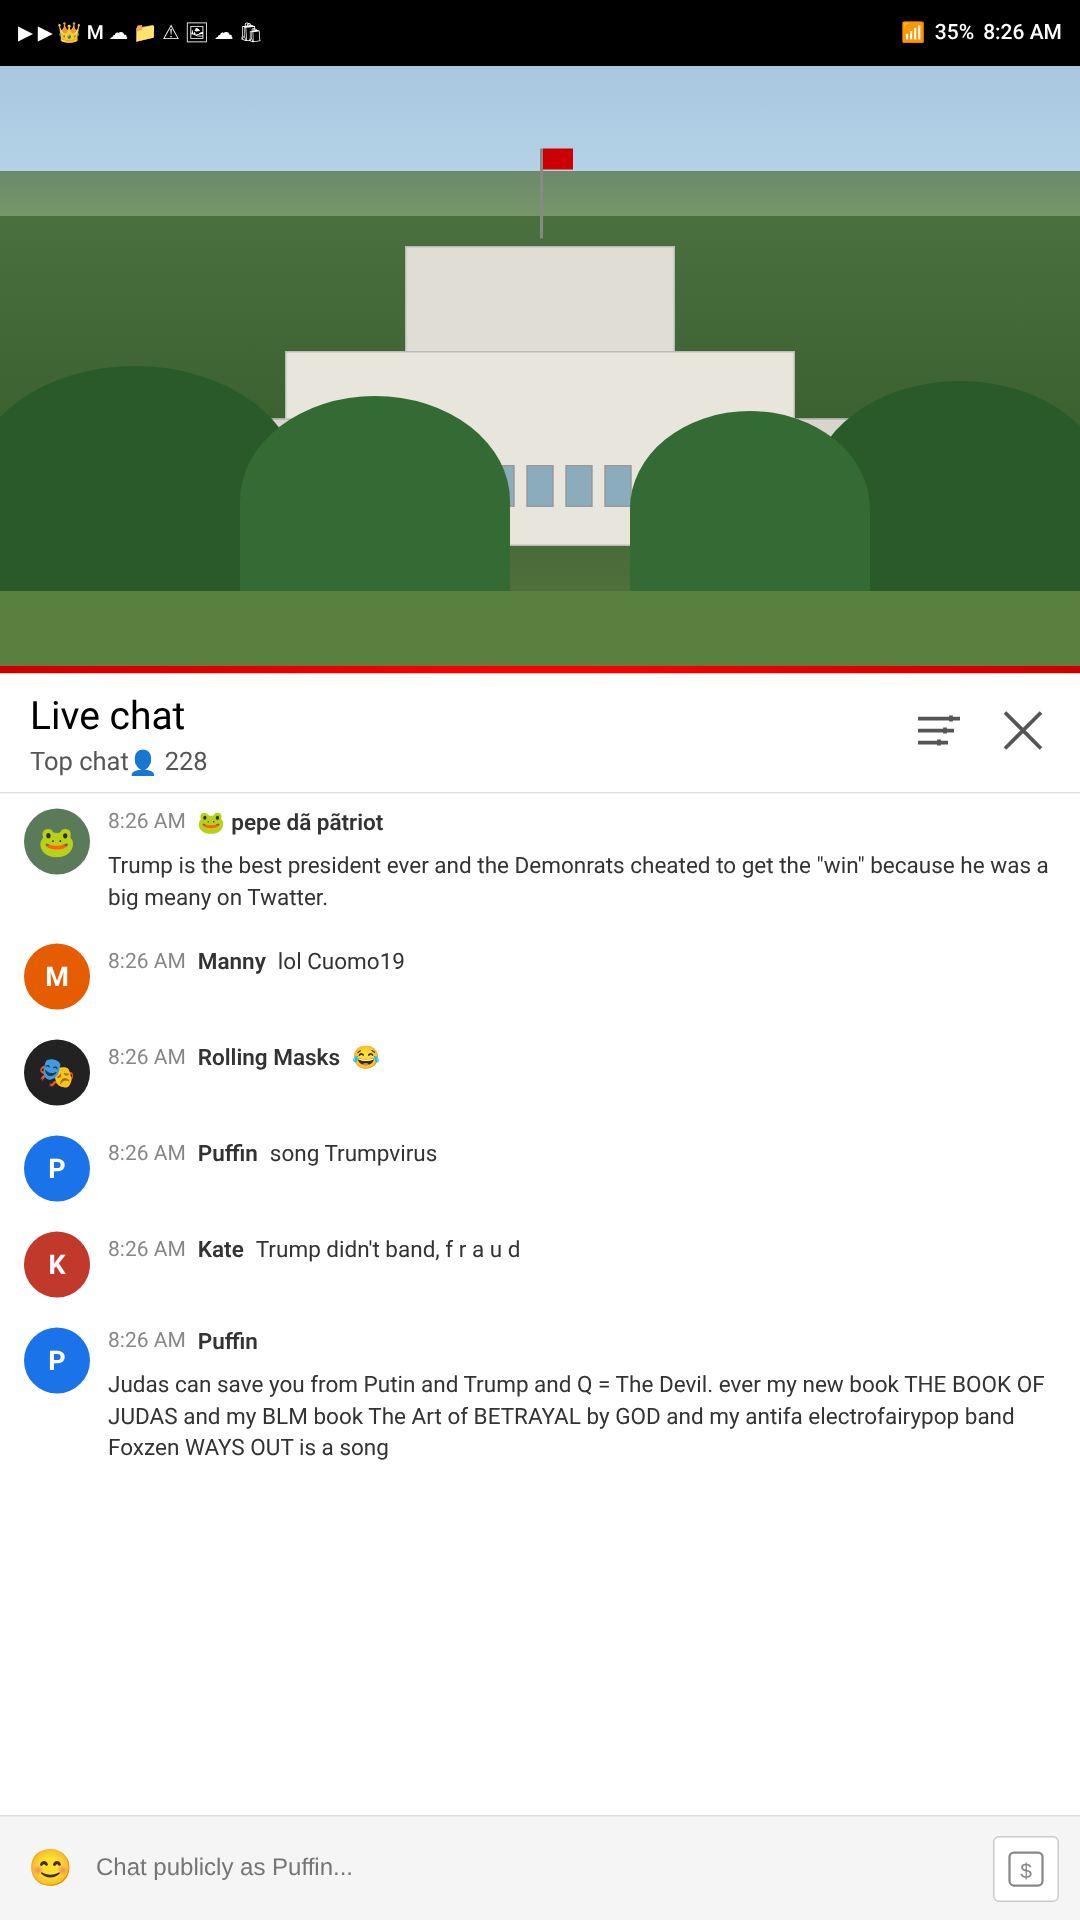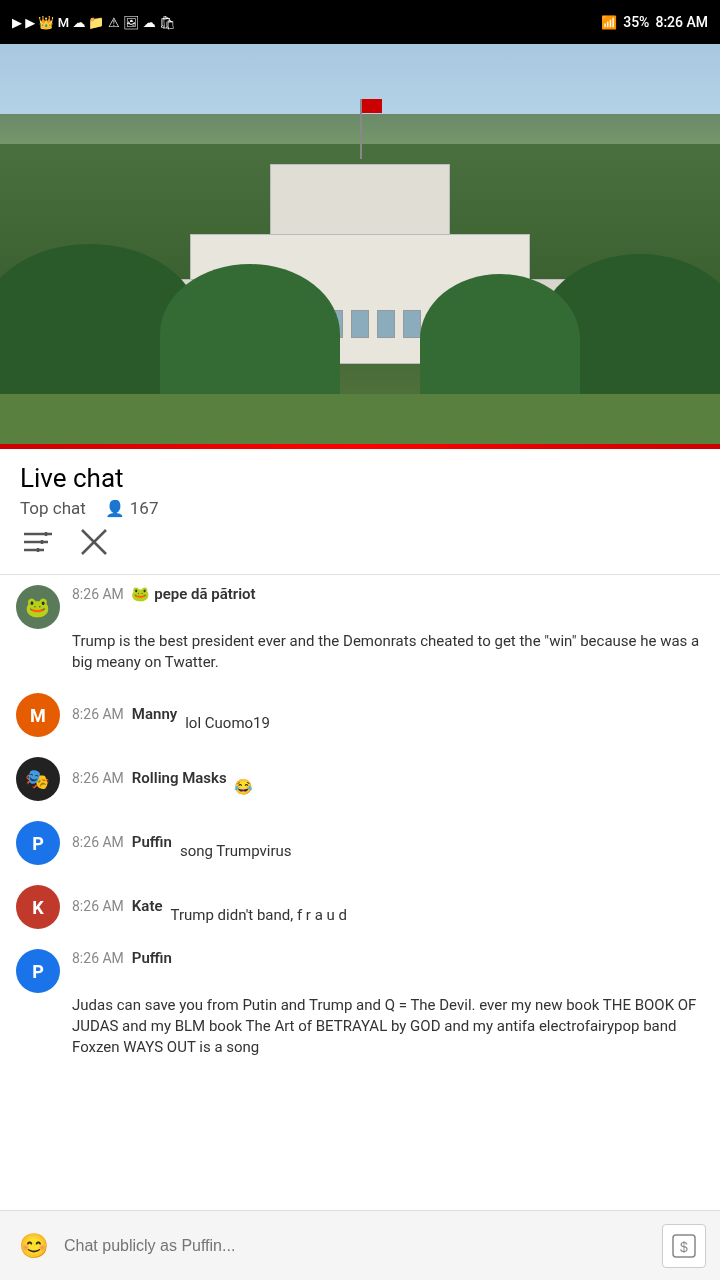--- a/index.html
+++ b/index.html
@@ -51,33 +51,32 @@
     }
 
     
     .chat-header {
       background: #fff;
       padding: 14px 20px 10px 20px;
       border-bottom: 1px solid #e0e0e0;
       display: flex;
       align-items: flex-start;
       justify-content: space-between;
-      flex-direction: column;
     }
     .chat-header-left {}
     .live-chat-title {
       font-size: 26px;
       font-weight: 400;
       color: #000;
       line-height: 1.2;
     }
     .top-chat-row {
       display: flex;
       align-items: center;
-      gap: 20px;
+      gap: 0;
       margin-top: 4px;
       color: #555;
       font-size: 17px;
     }
     .viewer-count {
       display: flex;
       align-items: center;
       gap: 4px;
     }
     .chat-header-right {
@@ -138,21 +137,21 @@
       color: #888;
     }
     .message-username {
       font-size: 15px;
       font-weight: 600;
       color: #333;
     }
     .message-text {
       font-size: 15px;
       color: #333;
-      margin-top: 20px;
+      margin-top: 2px;
       line-height: 1.4;
     }
     .inline-message {
       display: inline;
     }
 
     
     .chat-input-area {
       position: fixed;
       bottom: 0;
@@ -263,21 +262,21 @@
 
 <div class="red-bar"></div>
 
 <div class="chat-header">
   <div class="chat-header-left">
     <div class="live-chat-title">Live chat</div>
     <div class="top-chat-row">
       <span>Top chat</span>
       <span class="viewer-count">
         <span style="font-size:16px;">👤</span>
-        <span>167</span>
+        <span>228</span>
       </span>
     </div>
   </div>
   <div class="chat-header-right">
 
     <div>
       <svg width="36" height="36" viewBox="0 0 36 36">
         <line x1="4" y1="10" x2="32" y2="10" stroke="#555" stroke-width="2.5"></line>
         <line x1="4" y1="18" x2="28" y2="18" stroke="#555" stroke-width="2.5"></line>
         <line x1="4" y1="26" x2="24" y2="26" stroke="#555" stroke-width="2.5"></line>

